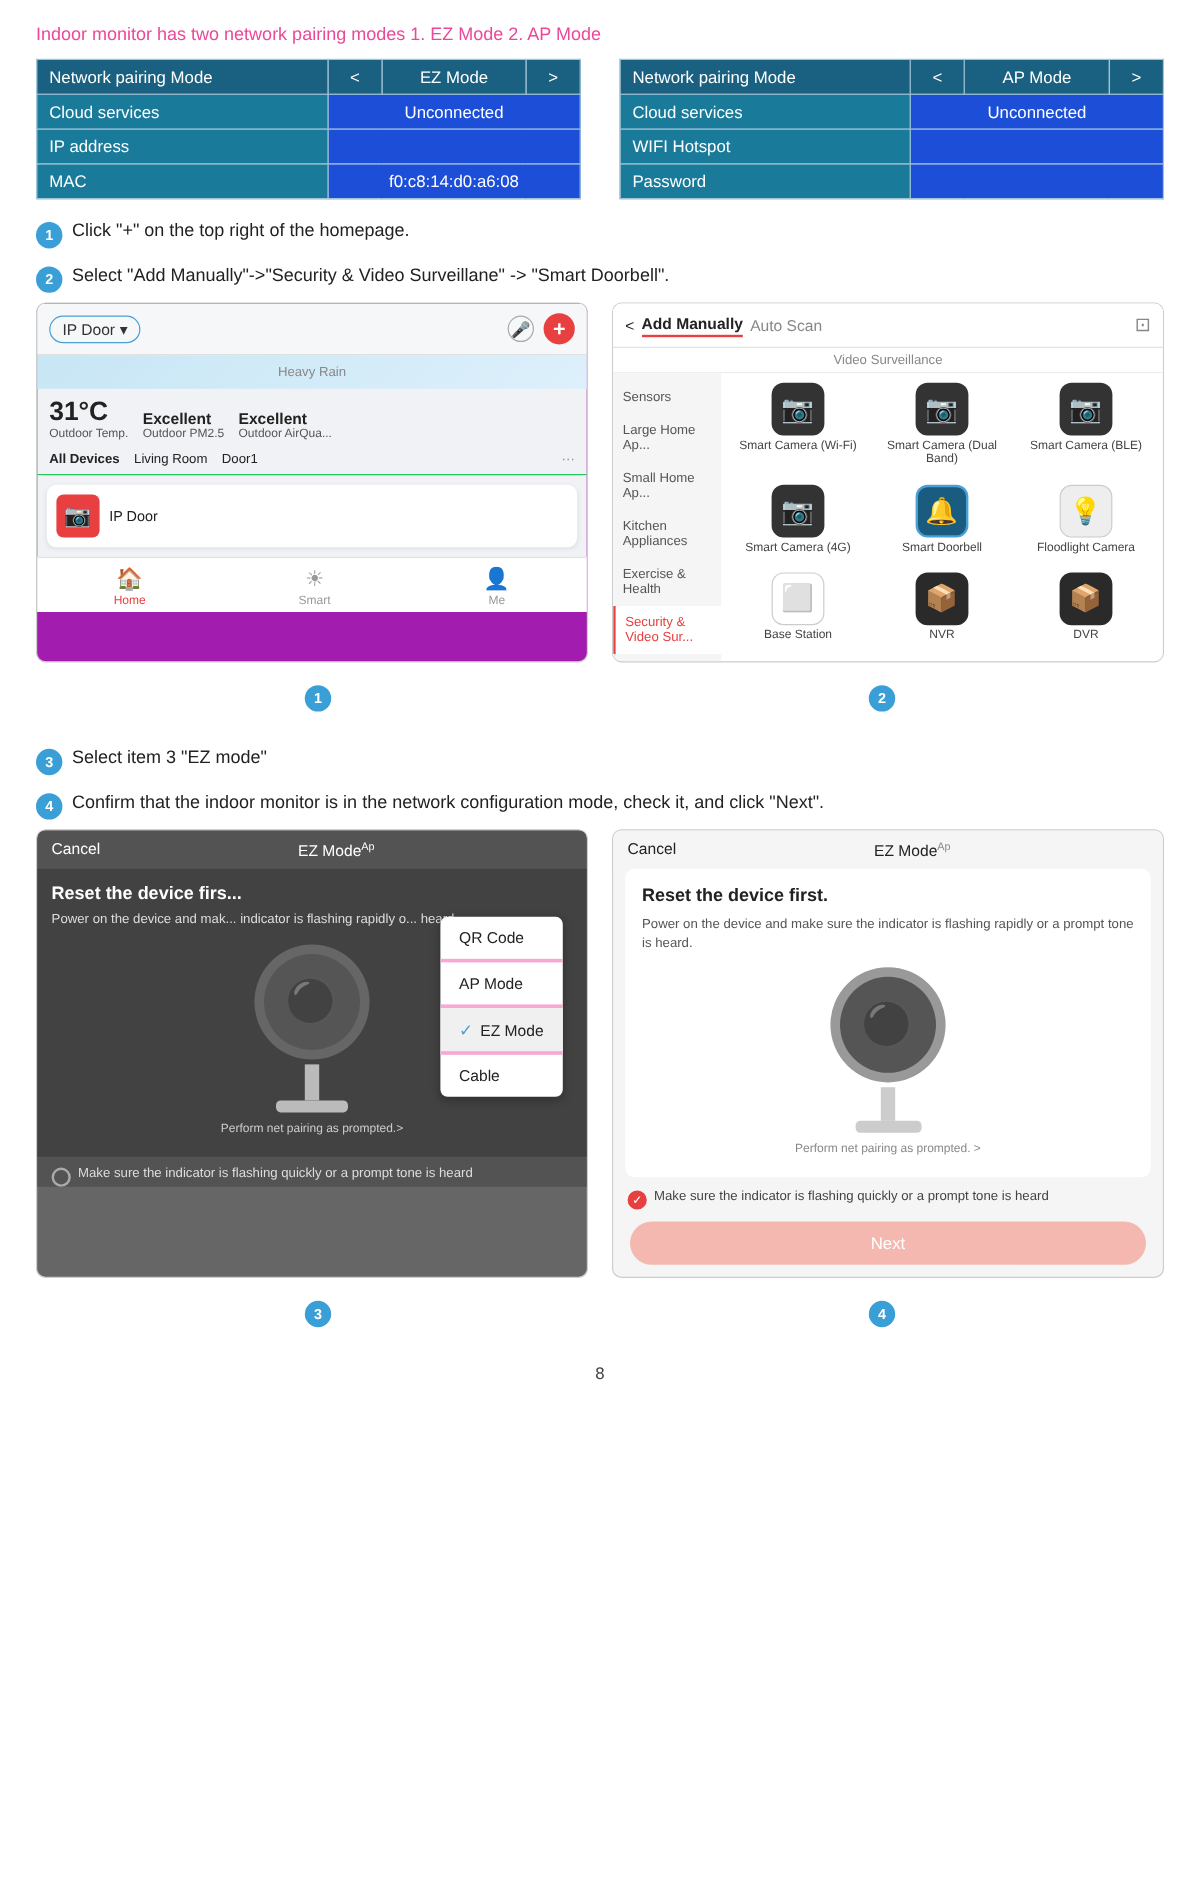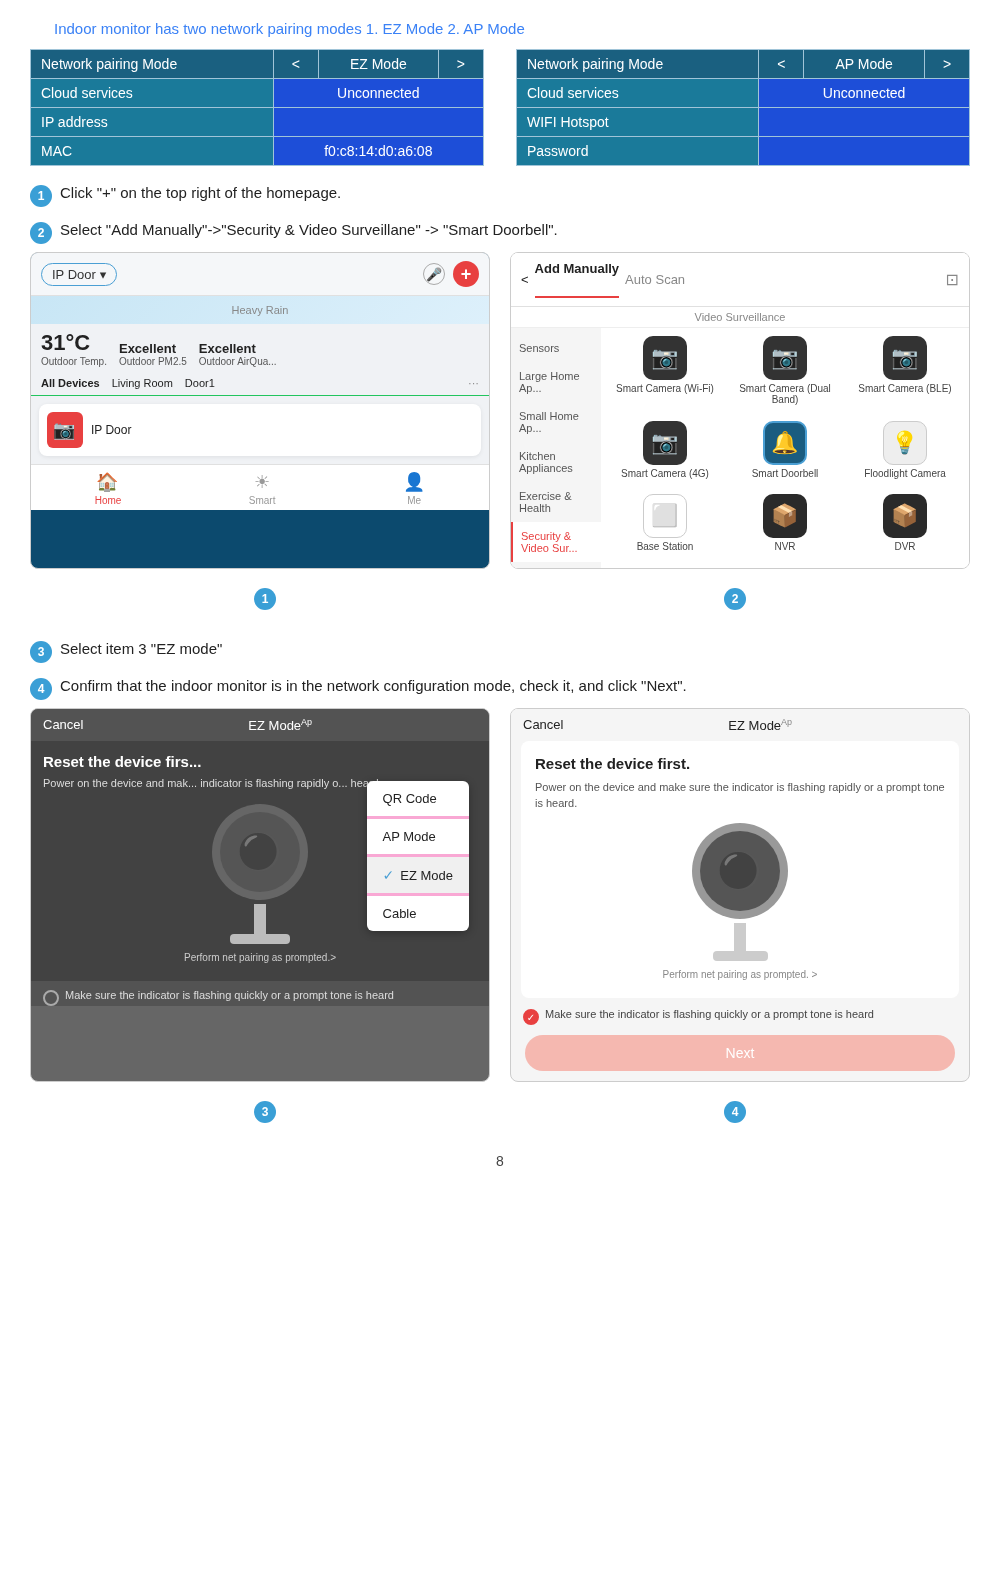--- a/index.html
+++ b/index.html
@@ -8,22 +8,21 @@
       background: #fff;
       width: 1000px;
       padding: 20px 30px;
       font-size: 15px;
       color: #222;
     }
 
     .intro-text {
       font-size: 15px;
       margin-bottom: 12px;
-      color: #3b82f6;
-      margin-left: 24px;
+      color: #ec4899;
     }
 
     
     .network-tables {
       display: flex;
       gap: 32px;
       margin-bottom: 18px;
     }
     .network-table {
       flex: 1;
@@ -77,21 +76,21 @@
       display: flex;
       gap: 20px;
       margin-bottom: 12px;
       position: relative;
     }
     .screenshot-box {
       flex: 1;
       border: 1.5px solid #ccc;
       border-radius: 8px;
       overflow: hidden;
-      background: #0c4a6e;
+      background: #a21caf;
       position: relative;
     }
 
     
     .app-screen {
       width: 100%;
       background: #f0f2f5;
       font-size: 12px;
     }
     .app-header {
@@ -194,21 +193,21 @@
       display: flex;
       align-items: center;
       padding: 8px 10px;
       background: #fff;
       border-bottom: 1px solid #e0e0e0;
       gap: 6px;
       font-size: 13px;
     }
     .tab-active {
       border-bottom: 2px solid #e84040;
-      padding-bottom: 20px;
+      padding-bottom: 2px;
       font-weight: bold;
       color: #222;
     }
     .tab-inactive { color: #888; }
     .scan-icon {
       margin-left: auto;
       font-size: 16px;
       color: #888;
     }
     .category-list {

